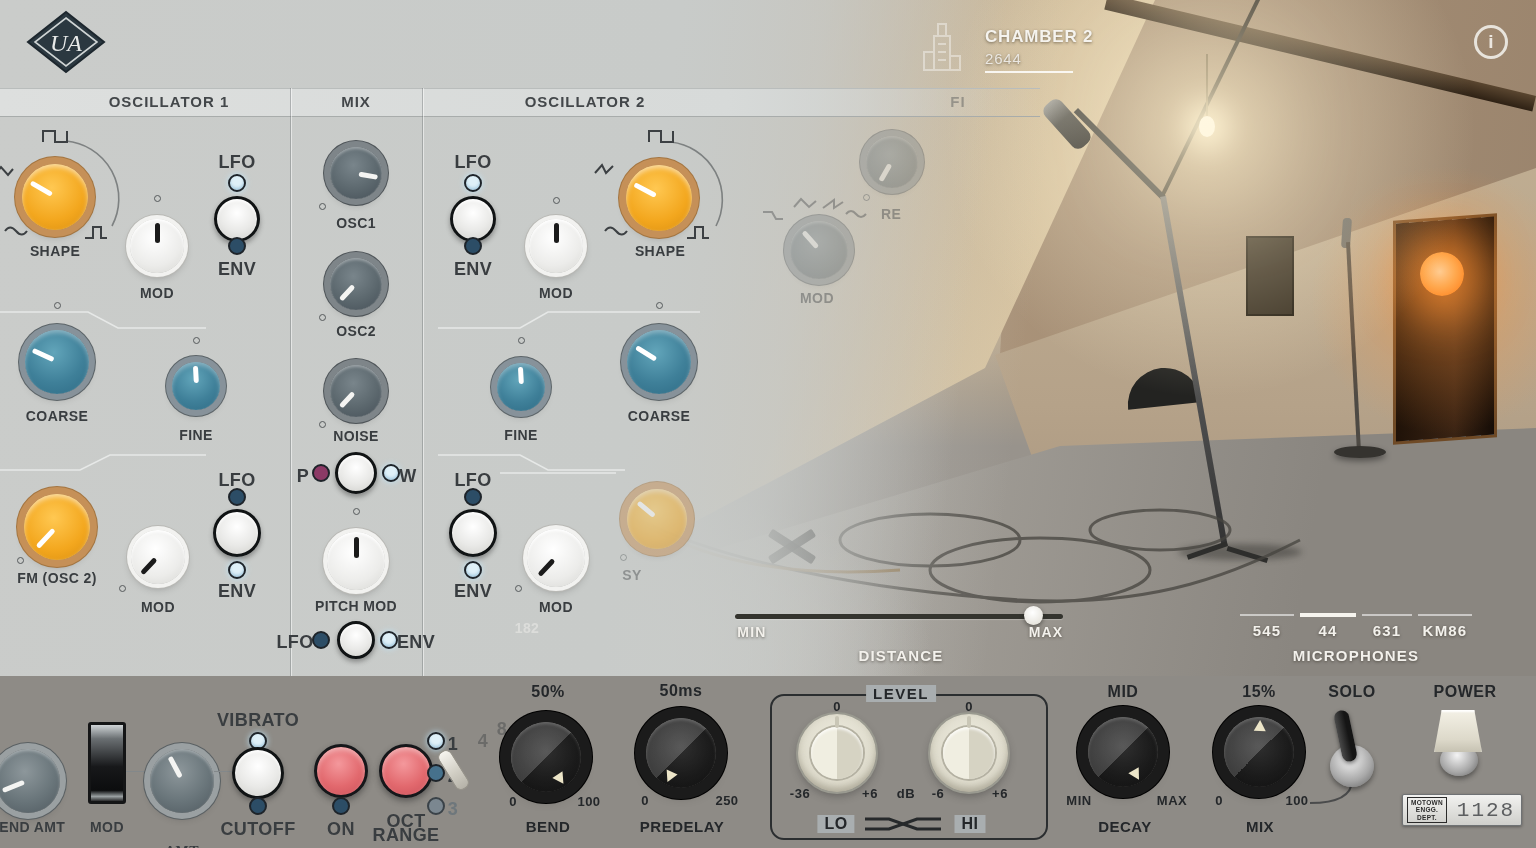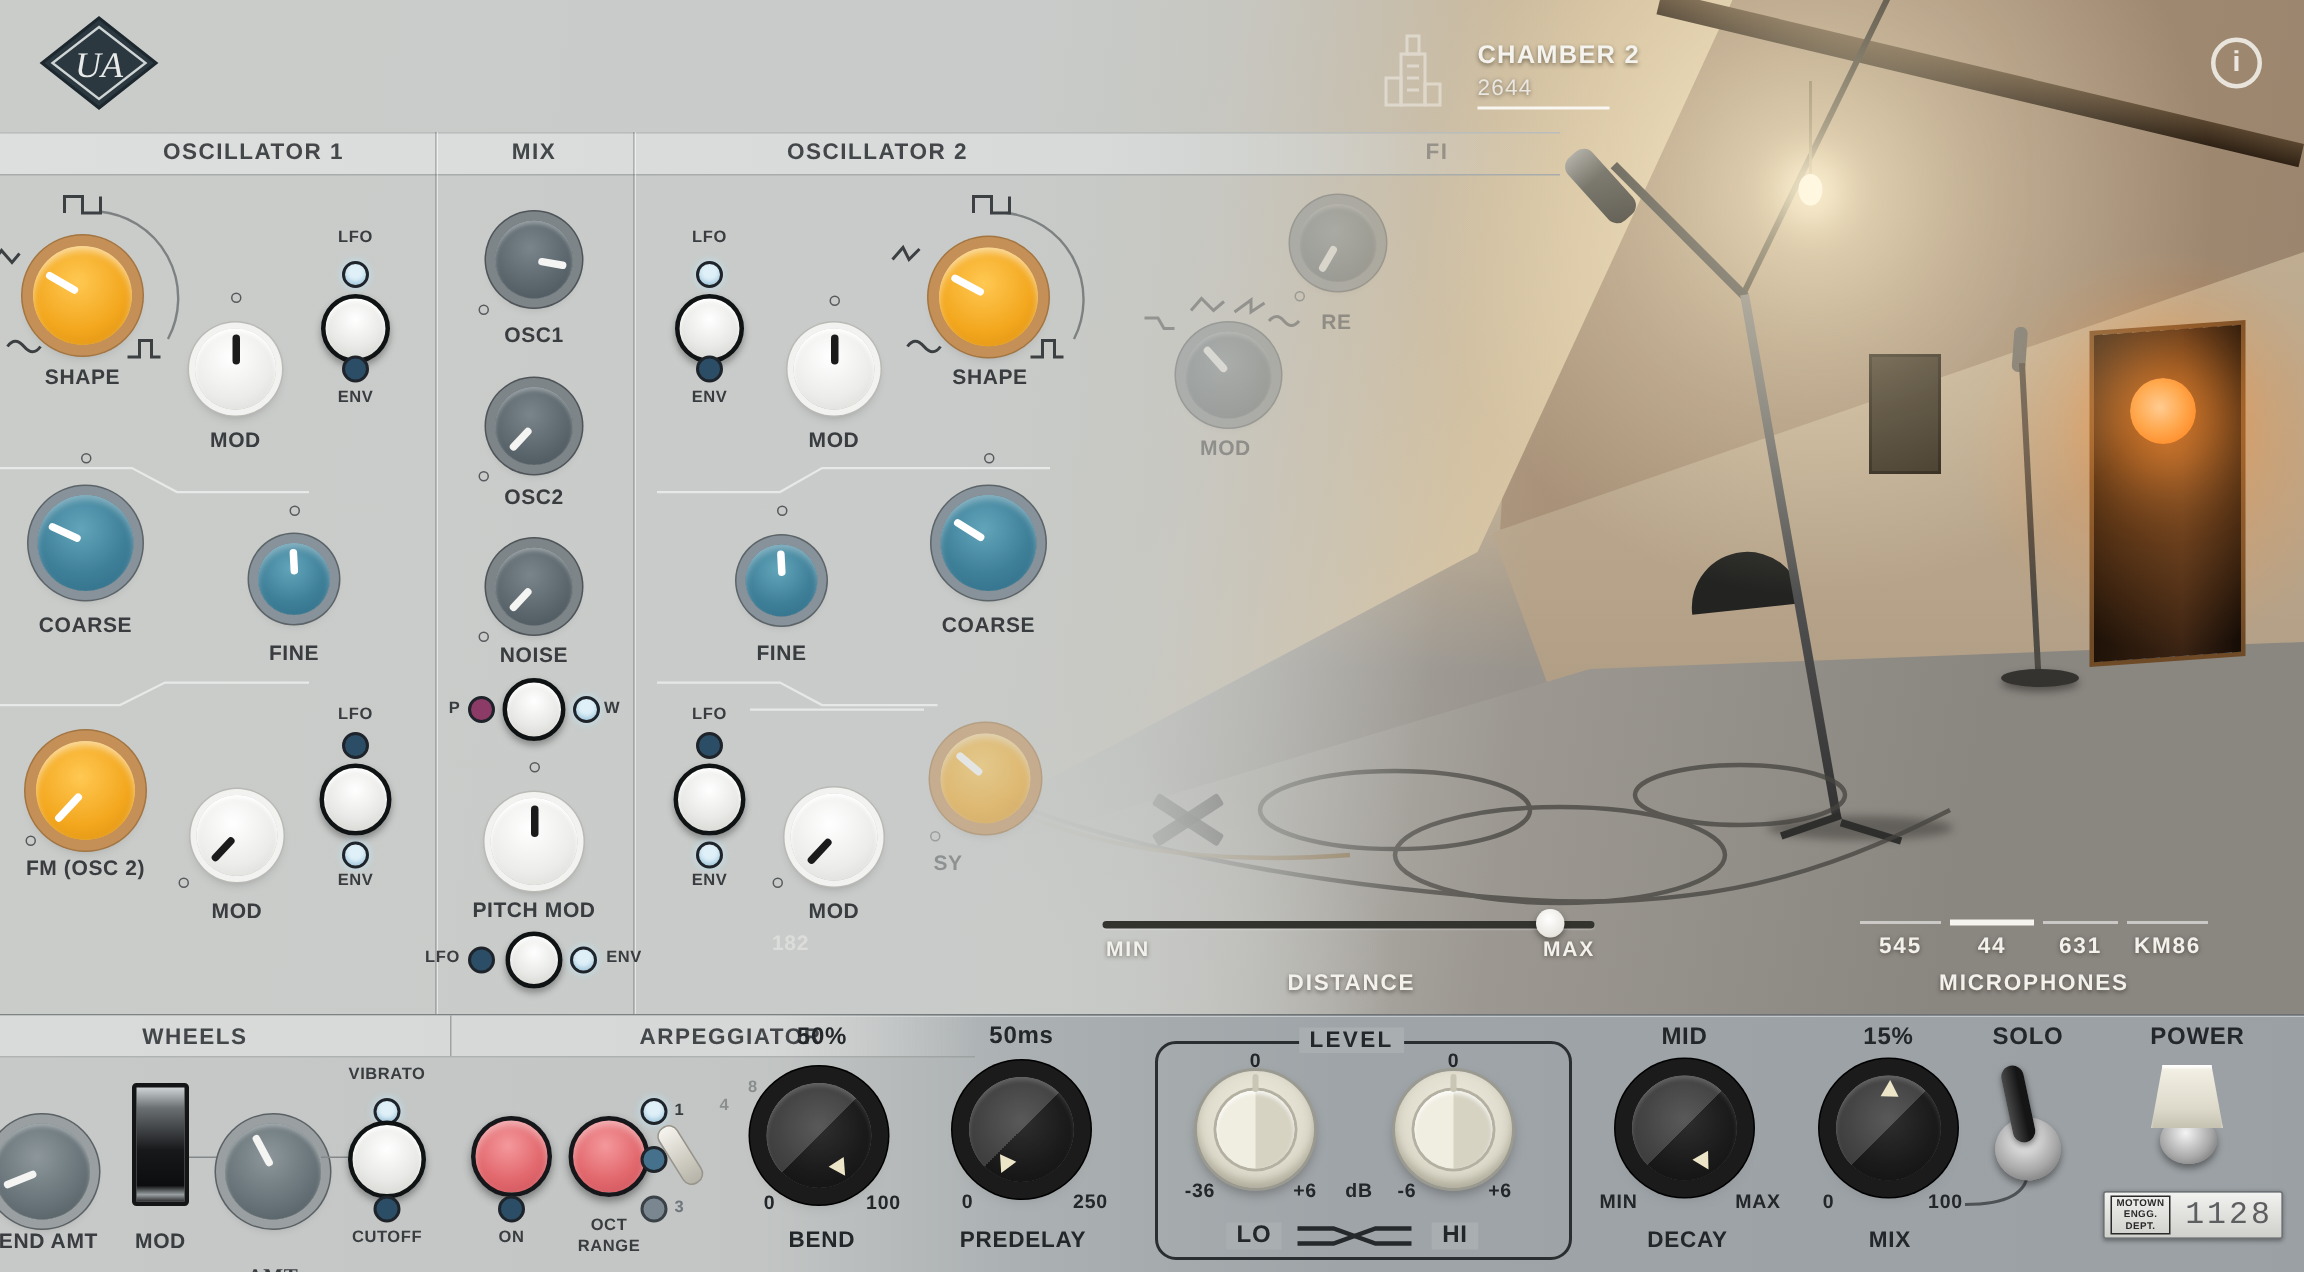--- a/index.html
+++ b/index.html
@@ -47,21 +47,21 @@
   .synth{position:absolute;left:0;top:0;width:1100px;height:676px;z-index:10;
          background:linear-gradient(97deg,#caccca 0%,#c8cbc9 56%,rgba(200,203,201,.72) 68%,rgba(200,203,201,0) 83%);padding-left:32px;}
   .sec-head{position:absolute;top:88px;left:0;width:1040px;height:27px;
          background:linear-gradient(90deg,#dddfde 0%,#d7dad9 70%,rgba(217,219,218,0) 100%);
          border-top:1px solid #b9bdbc;border-bottom:1px solid #a8acab;}
   .vline{position:absolute;top:115px;height:561px;width:1px;background:rgba(105,110,112,.4);box-shadow:1px 0 0 rgba(255,255,255,.5);}
   .hline{position:absolute;width:1px;background:rgba(105,110,112,.5);}
 
   .title{position:absolute;transform:translateX(-50%);font-weight:bold;font-size:15px;letter-spacing:1px;color:#43474a;white-space:nowrap;}
   .lbl{position:absolute;transform:translateX(-50%);font-weight:bold;font-size:14px;letter-spacing:.4px;color:#393d40;white-space:nowrap;text-align:center;}
-  .lbl.sm{font-size:11px;}
+  .lbl.sm{font-size:18px;}
   .plbl{position:absolute;transform:translateX(-50%);font-weight:bold;font-size:14px;letter-spacing:1.2px;color:#f3f1ec;
         text-shadow:0 1px 3px rgba(40,35,25,.55);white-space:nowrap;}
 
   
   .knob{position:absolute;border-radius:50%;}
   .knob .rot{position:absolute;inset:0;transform:rotate(var(--a,0deg));}
   .knob .rot::before{content:"";position:absolute;left:calc(50% - 2.5px);top:8%;width:5px;height:36%;border-radius:3px;background:var(--ptr,#fff);}
   .orange{background:radial-gradient(circle at 45% 36%,#ffc852,#f3a71e 58%,#d98d0e);
           box-shadow:0 0 0 7px #c59058,0 0 0 8px #a37541,0 5px 9px rgba(30,30,30,.4),inset 0 3px 5px rgba(255,255,255,.55);}
   .teal{background:radial-gradient(circle at 45% 35%,#62a5ba,#3f8099 55%,#2d6a84);
@@ -435,26 +435,20 @@
         <div class="rot"></div>
       </div>
     <div class="dotm" style="left:863px;top:194px;opacity:.4;"></div>
     <div class="lbl ghostt" style="left:891px;top:206px;">RE</div>
     <div class="knob slate ghostk" style="left:790px;top:221px;width:58px;height:58px;--a:-42deg;">
         <div class="rot"></div>
       </div>
     <div class="lbl ghostt" style="left:817px;top:290px;">MOD</div>
   </div>
 
-  <div class="bottom">
-    <div class="bot-head"></div>
-    <div class="hline" style="left:300px;top:0;height:27px;"></div>
-    <div class="title" style="left:130px;top:6px;">WHEELS</div>
-    <div class="title" style="left:487px;top:6px;">ARPEGGIATOR</div>
-  </div>
 
   <div class="abs" style="left:0;top:0;width:1536px;height:848px;z-index:30;">
 
     <div class="knob slate2" style="left:-4px;top:749px;width:64px;height:64px;--a:-112deg;">
         <div class="rot"></div>
       </div>
     <div class="lbl" style="left:27px;top:819px;">BEND AMT</div>
     <div class="modwheel"></div>
     <div class="lbl" style="left:107px;top:819px;">MOD</div>
     <div class="abs" style="left:126px;top:771px;width:24px;height:1px;background:#83888a;"></div>

